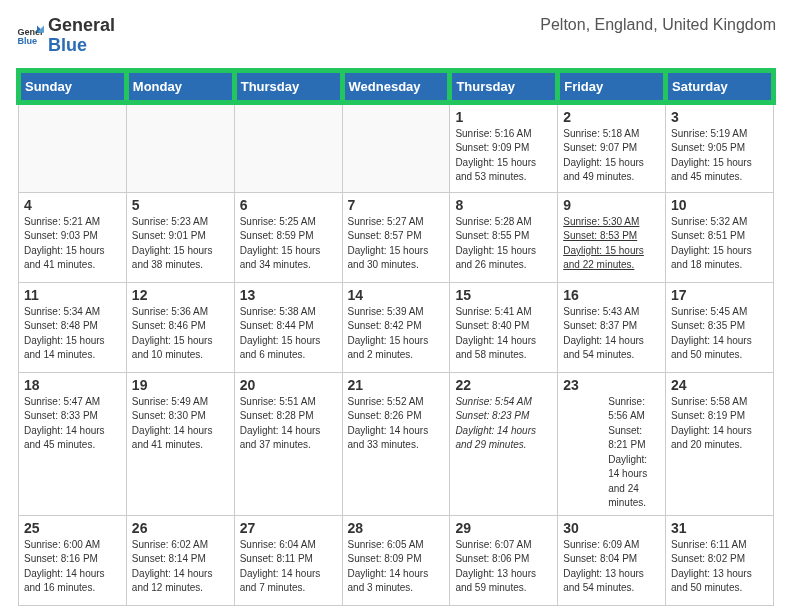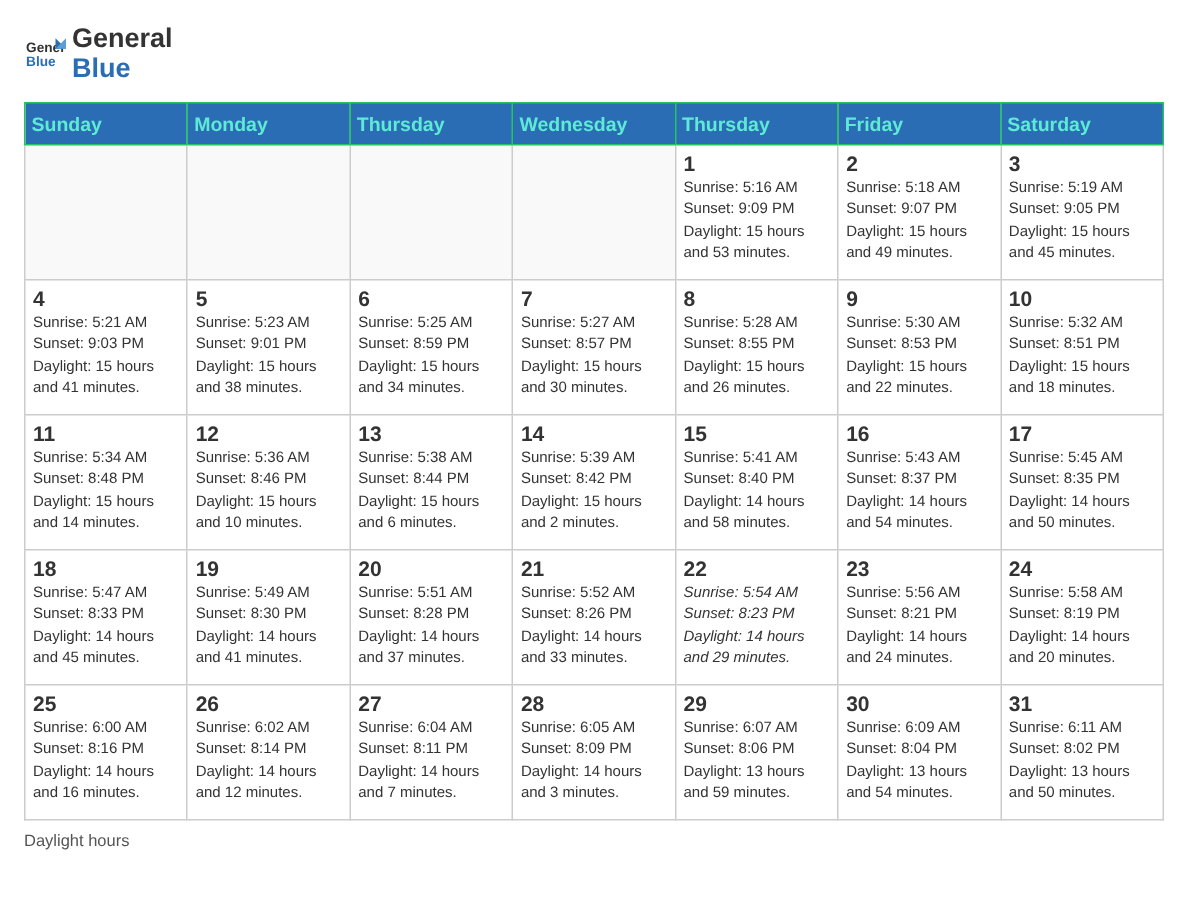--- a/index.html
+++ b/index.html
@@ -45,26 +45,26 @@
       font-size: 16px;
       color: #555;
     }
     .calendar-table {
       width: 100%;
       border-collapse: collapse;
       table-layout: fixed;
     }
     .calendar-table th {
       background-color: #2a6db5;
-      color: #5eead4;
+      color: #ffffff;
       font-size: 13px;
       font-weight: bold;
       padding: 6px 4px;
       text-align: left;
-      border: 1px solid #22c55e;
+      border: 5px solid #22c55e;
     }
     .calendar-table td {
       border: 1px solid #ccc;
       vertical-align: top;
       padding: 4px 5px;
       font-size: 10.5px;
       color: #333;
       min-height: 80px;
       height: 90px;
     }
@@ -101,20 +101,21 @@
       <polygon points="30,15 40,5 40,15" fill="#5a9fd4"></polygon>
     </svg>
     <div>
       <div class="logo-text">
         <span class="logo-general">General</span><br>
         <span class="logo-blue">Blue</span>
       </div>
     </div>
   </div>
   <div class="title-area">
+    <div class="location-title">Pelton, England, United Kingdom</div>
   </div>
 </div>
 
 <table class="calendar-table">
   <thead>
     <tr>
     <th>Sunday</th>
         <th>Monday</th>
         <th>Thursday</th>
         <th>Wednesday</th>
@@ -182,21 +183,21 @@
         </td>
         <td>
           <div class="day-number">8</div>
           <div class="day-info" style="white-space: pre-line;">Sunrise: 5:28 AM
 Sunset: 8:55 PM
 Daylight: 15 hours
 and 26 minutes.</div>
         </td>
         <td>
           <div class="day-number">9</div>
-          <div class="day-info" style="white-space: pre-line;">Sunrise: 5:30 AM
+          <div class="day-info" style="white-space: pre-line; text-decoration: underline;">Sunrise: 5:30 AM
 Sunset: 8:53 PM
 Daylight: 15 hours
 and 22 minutes.</div>
         </td>
         <td>
           <div class="day-number">10</div>
           <div class="day-info" style="white-space: pre-line;">Sunrise: 5:32 AM
 Sunset: 8:51 PM
 Daylight: 15 hours
 and 18 minutes.</div>
@@ -284,21 +285,21 @@
         </td>
         <td>
           <div class="day-number">22</div>
           <div class="day-info" style="white-space: pre-line; font-style: italic;">Sunrise: 5:54 AM
 Sunset: 8:23 PM
 Daylight: 14 hours
 and 29 minutes.</div>
         </td>
         <td>
           <div class="day-number">23</div>
-          <div class="day-info" style="white-space: pre-line;">Sunrise: 5:56 AM
+          <div class="day-info" style="white-space: pre-line; margin-left: 45px;">Sunrise: 5:56 AM
 Sunset: 8:21 PM
 Daylight: 14 hours
 and 24 minutes.</div>
         </td>
         <td>
           <div class="day-number">24</div>
           <div class="day-info" style="white-space: pre-line;">Sunrise: 5:58 AM
 Sunset: 8:19 PM
 Daylight: 14 hours
 and 20 minutes.</div>

